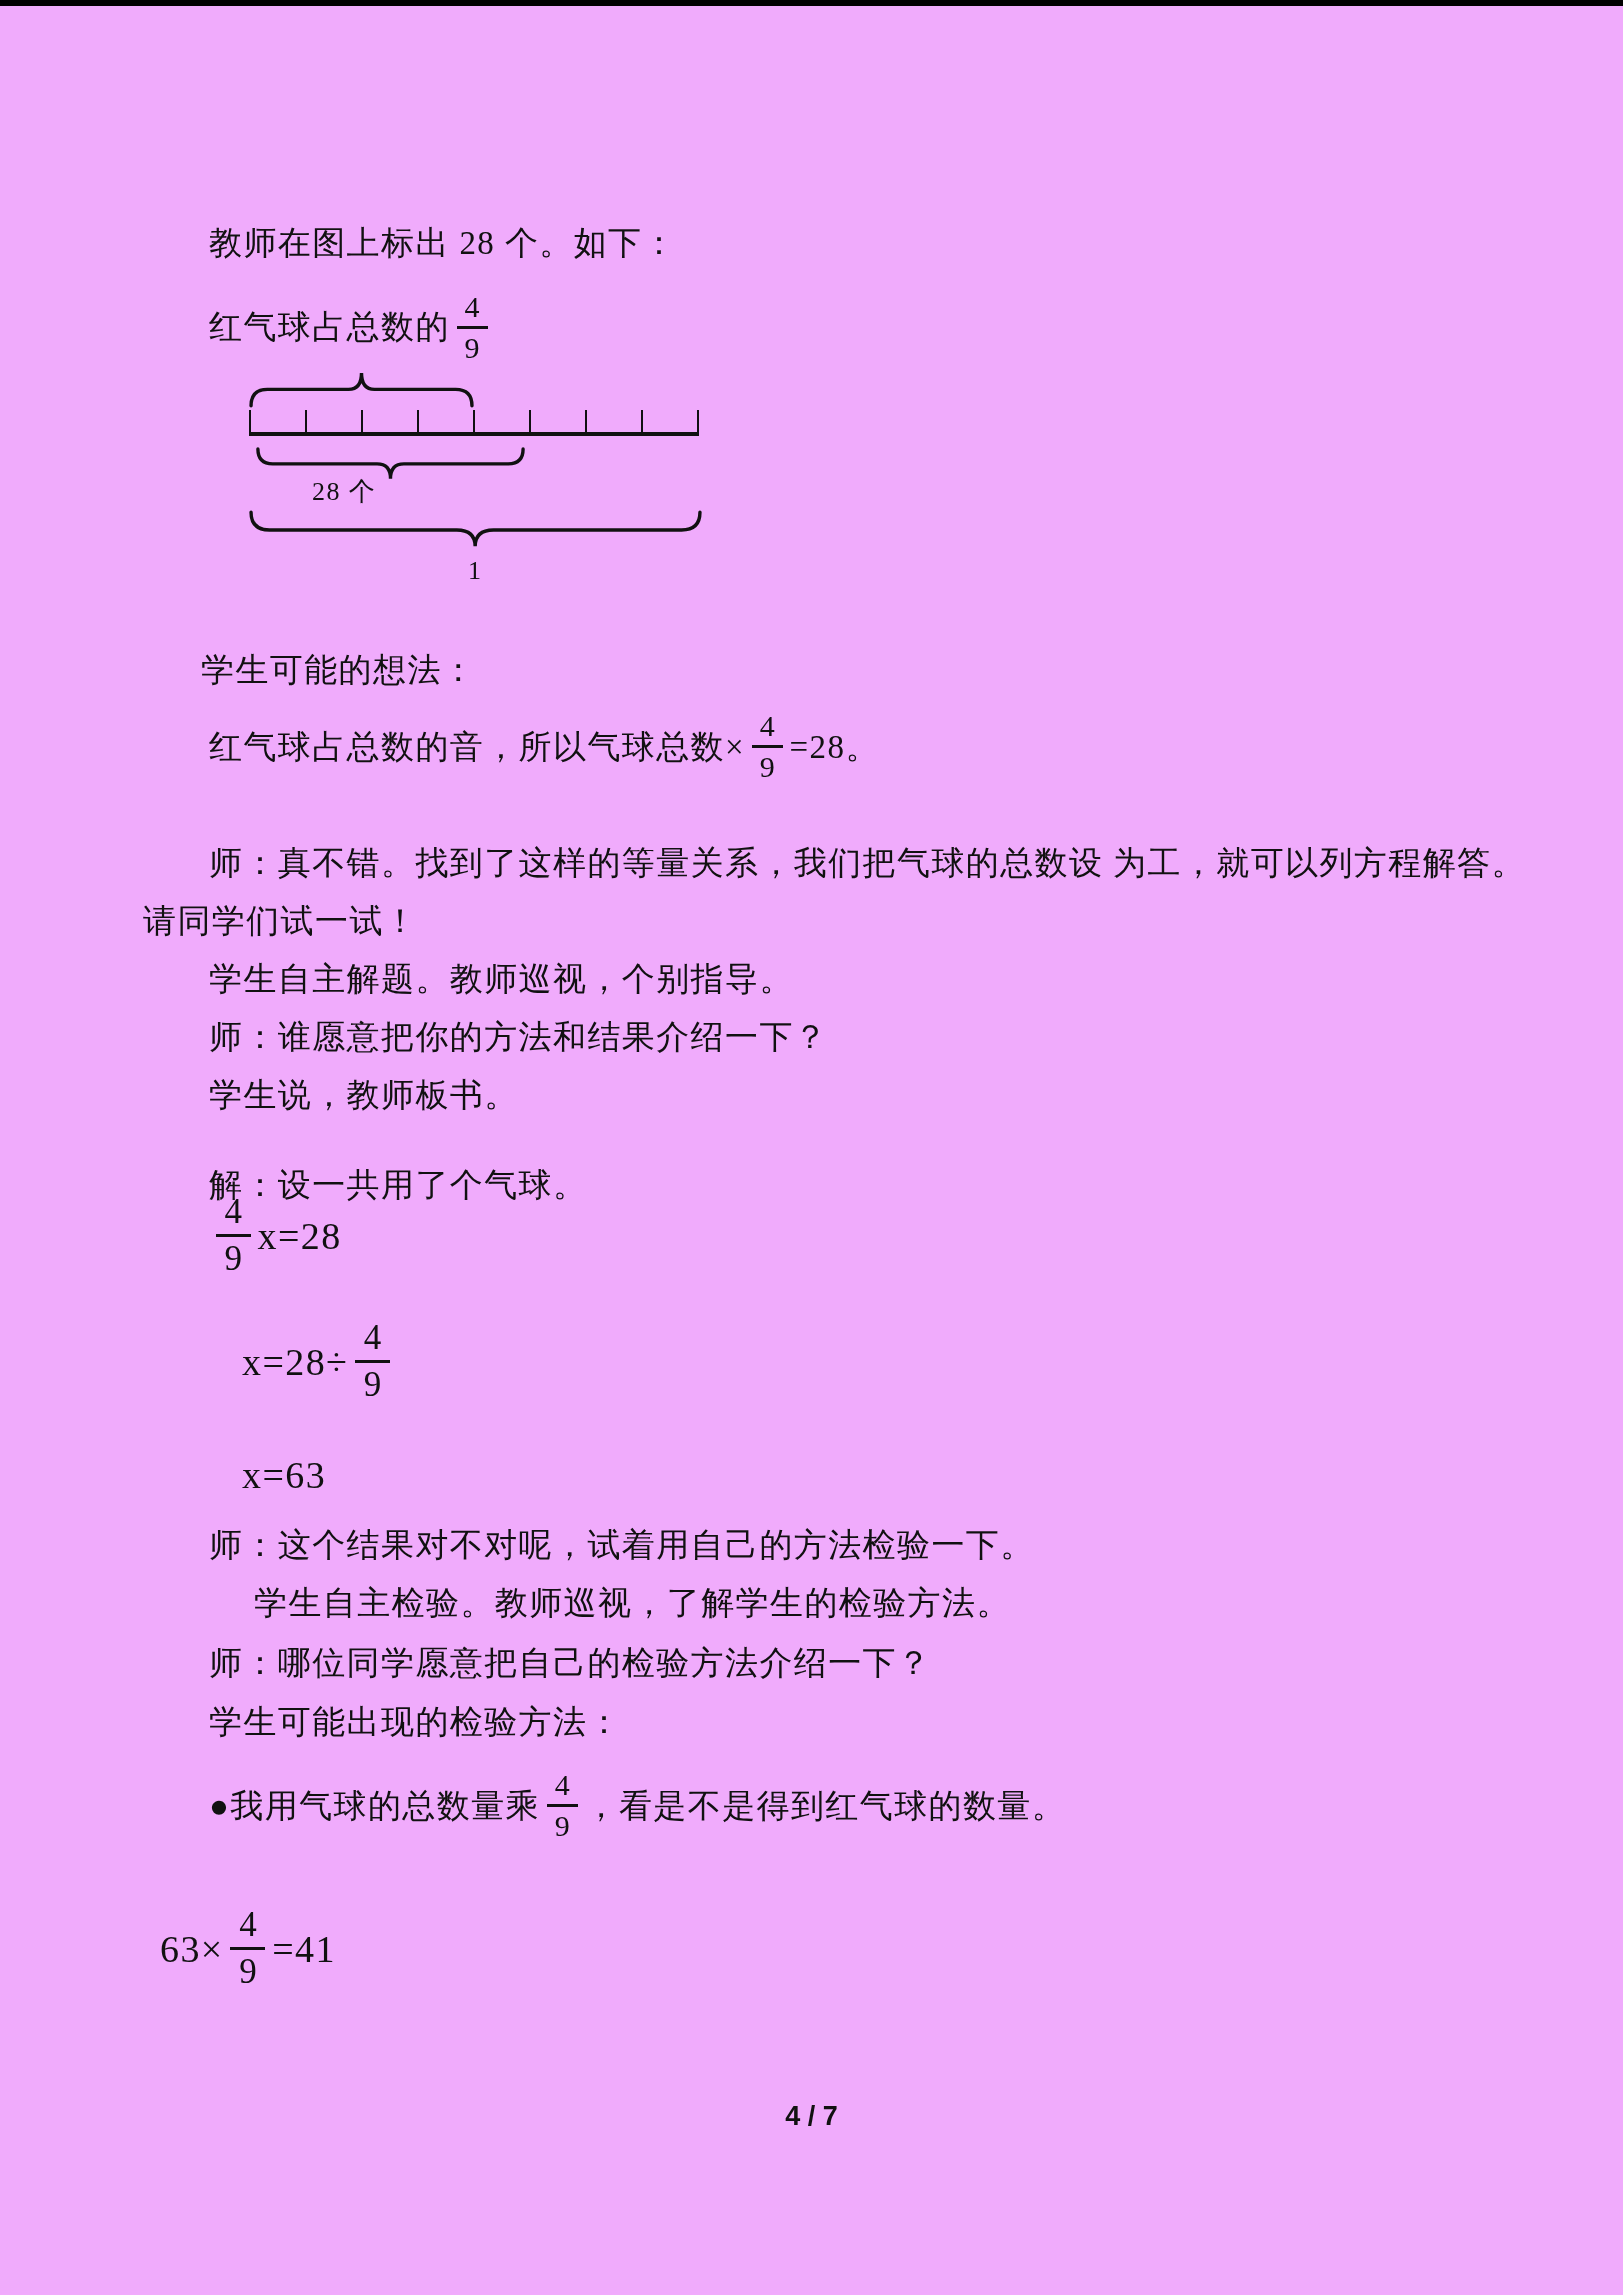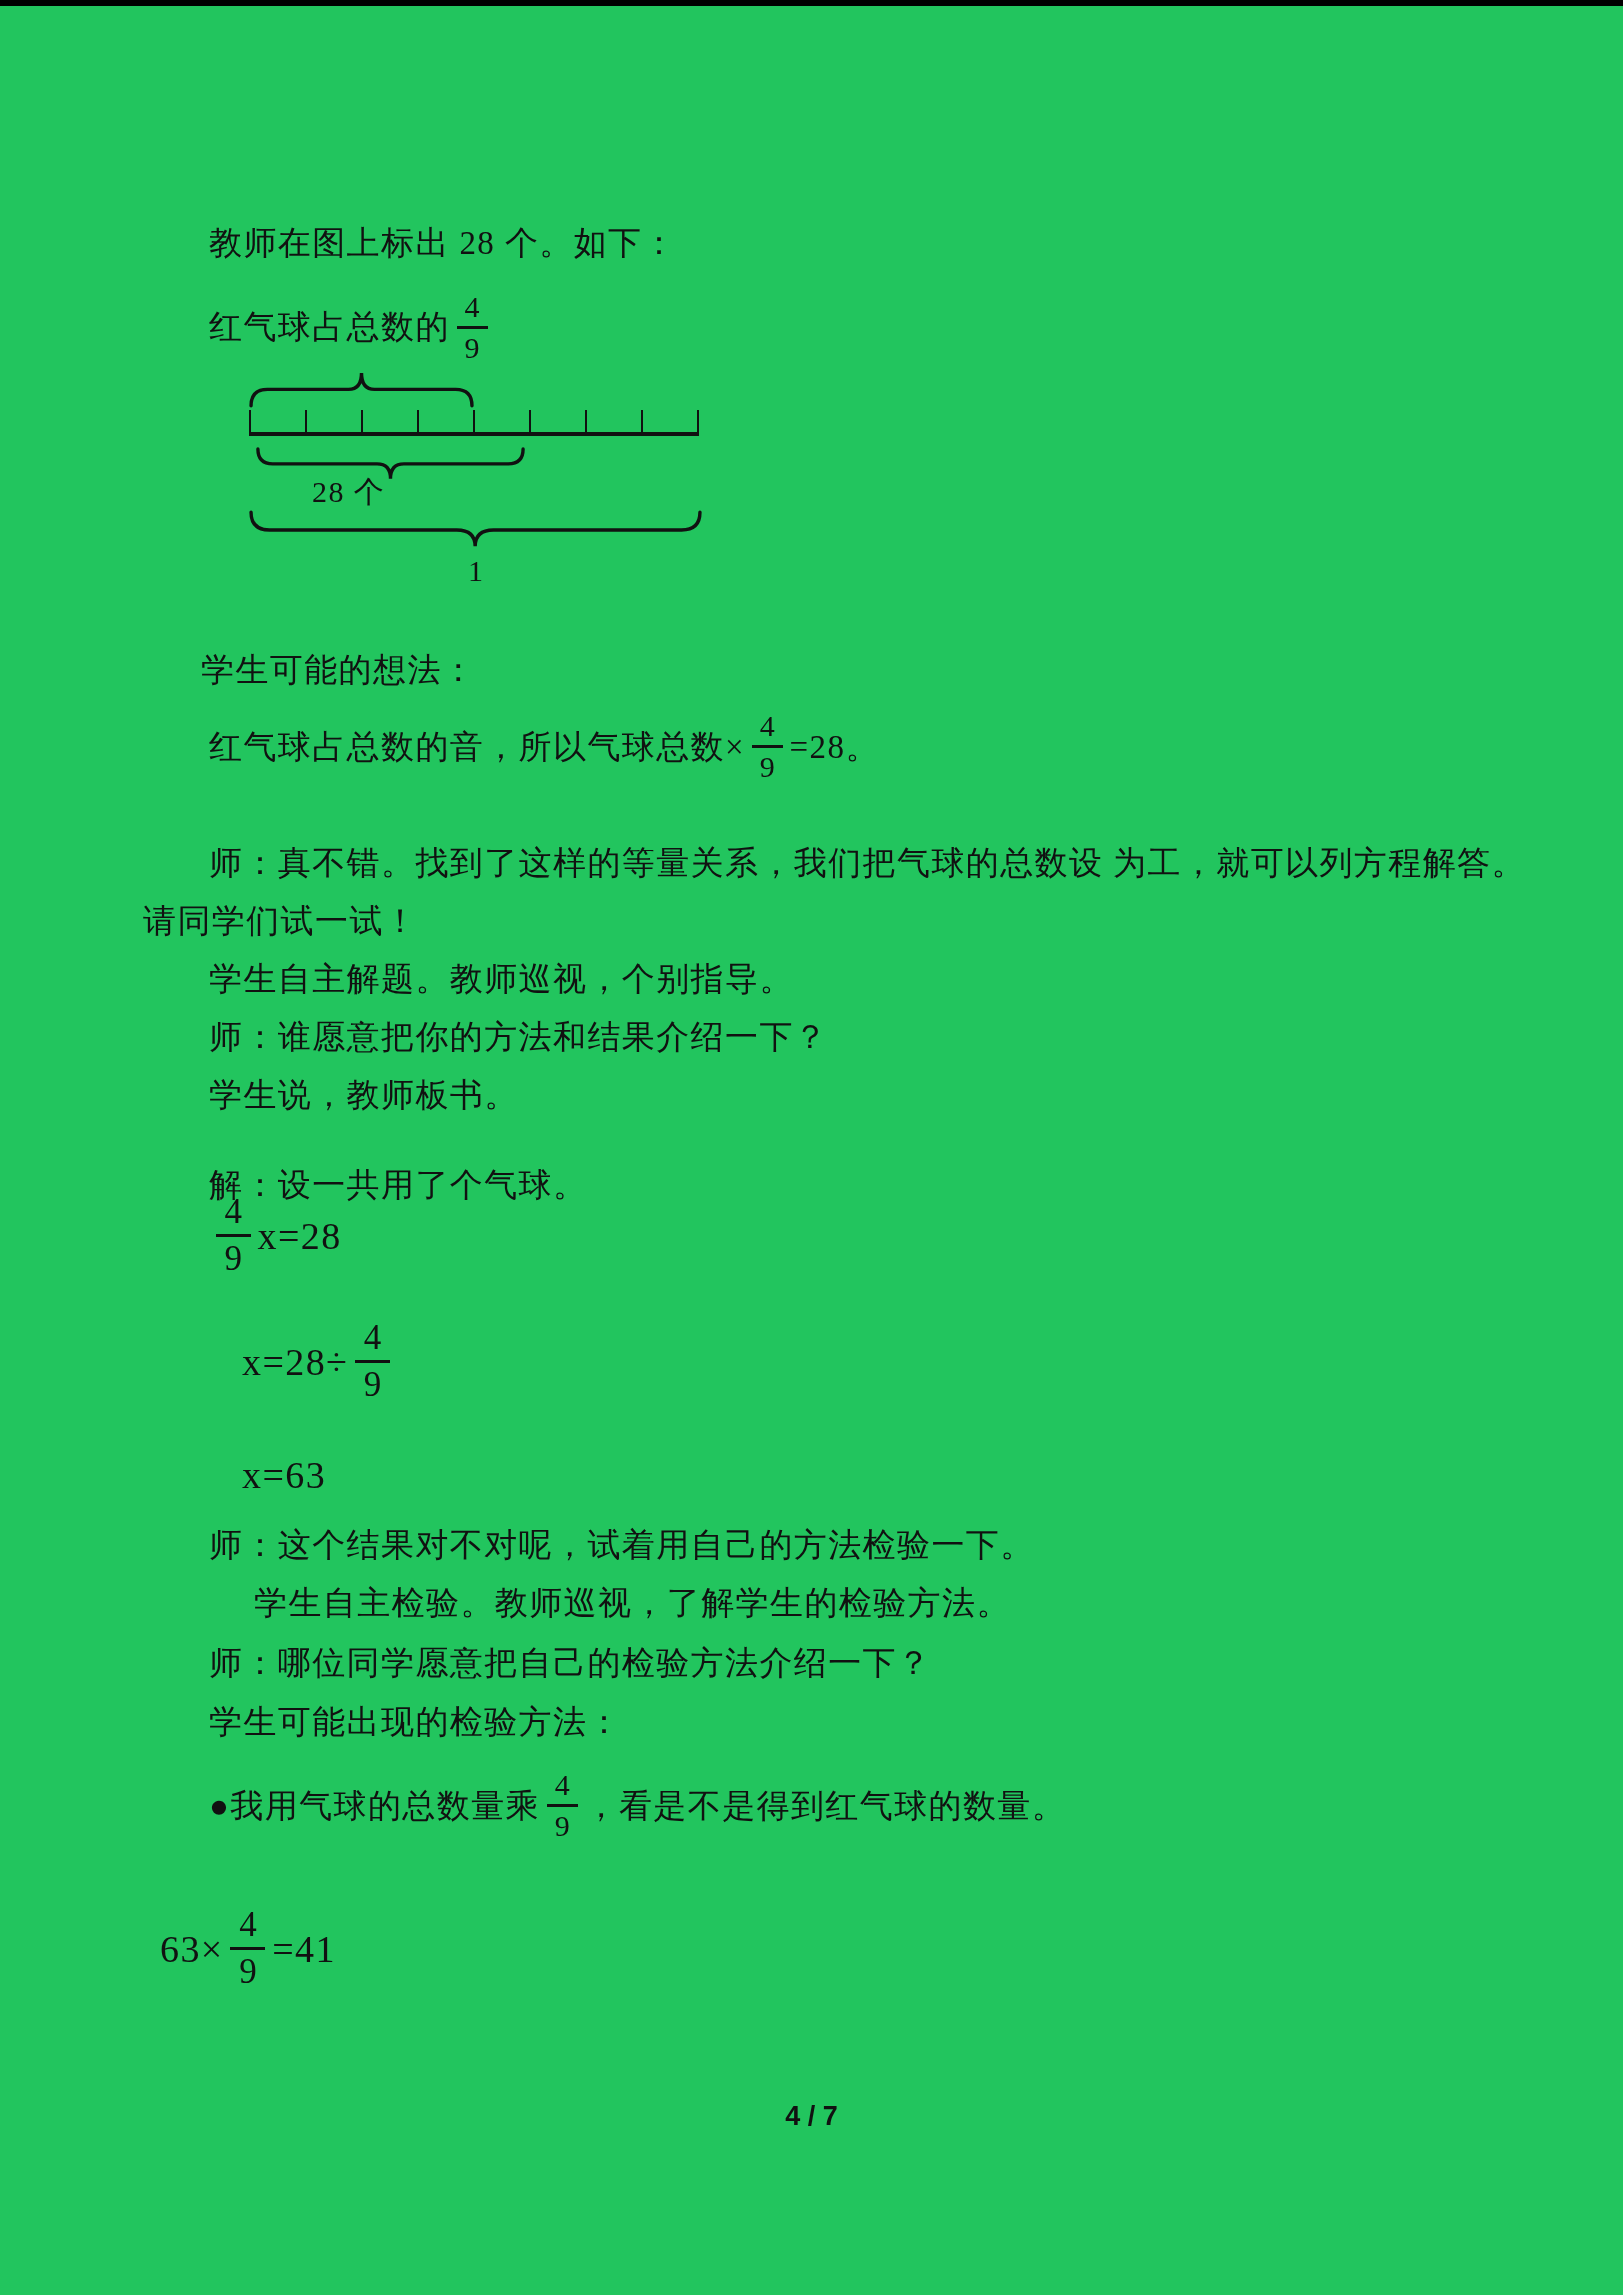--- a/index.html
+++ b/index.html
@@ -1,19 +1,19 @@
 <!DOCTYPE html>
 <html style="font-size:11px"><head>
 <meta charset="utf-8">
 <style>
   html,body{margin:0;padding:0;background:#e8e8e8;}
   .page{
     position:relative;
     width:1623px;height:2295px;
-    background:#22c55e;
+    background:#f0abfc;
     overflow:hidden;
     font-family:"Liberation Serif","DejaVu Serif",serif;
     color:#111111;
   }
   .topbar{
     position:absolute;top:0;left:0;width:1623px;height:6.1px;background:#000000;
   }
   .line{
     position:absolute;
     font-size:33px;
@@ -65,21 +65,21 @@
     display:flex;
     border-bottom:4.1px solid #111111;
   }
   .tickcell{
     height:22px;
     border-left:2.7px solid #111111;
   }
   .tickcell:last-child{border-right:2.7px solid #111111;}
   .diagram-label{
     position:absolute;
-    font-size:30px;line-height:40px;white-space:nowrap;letter-spacing:1.4px;
+    font-size:26px;line-height:40px;white-space:nowrap;letter-spacing:1.4px;
   }
   .pagenum{
     position:absolute;
     left:50%;transform:translateX(-50%);
     font-family:"Liberation Sans","DejaVu Sans",sans-serif;
     font-weight:bold;
     font-size:27px;line-height:30px;
     white-space:nowrap;
   }
 </style>

